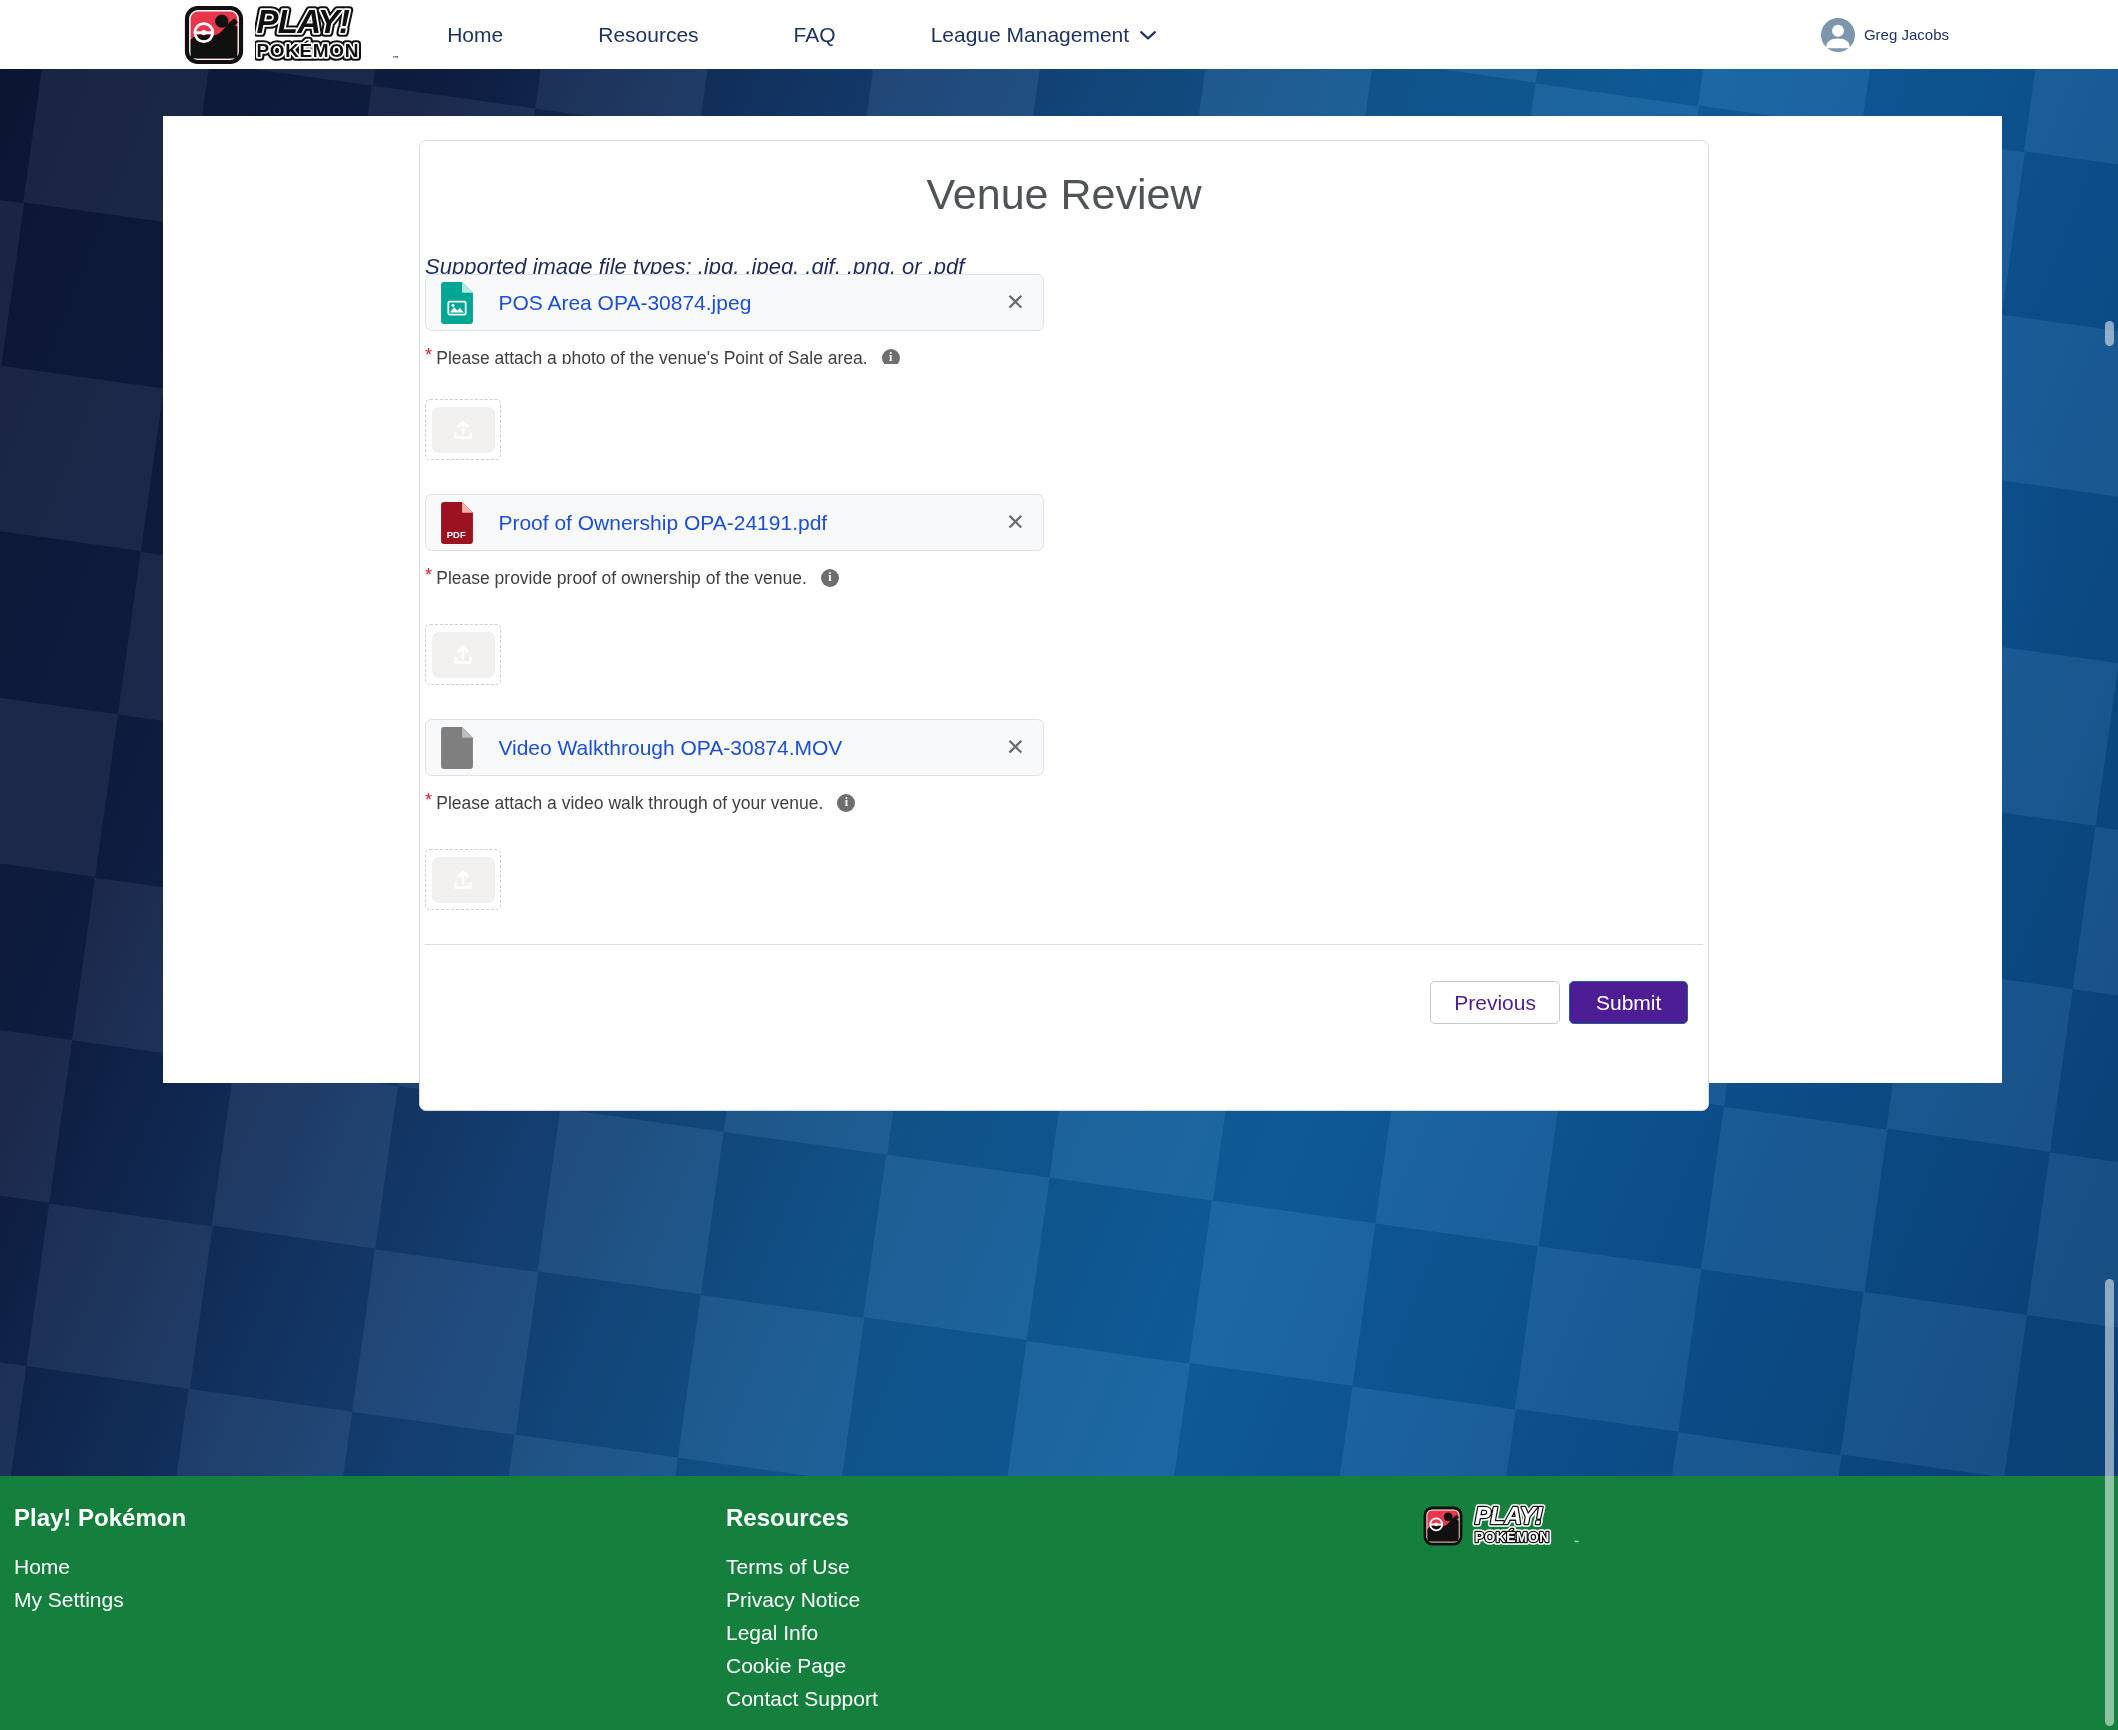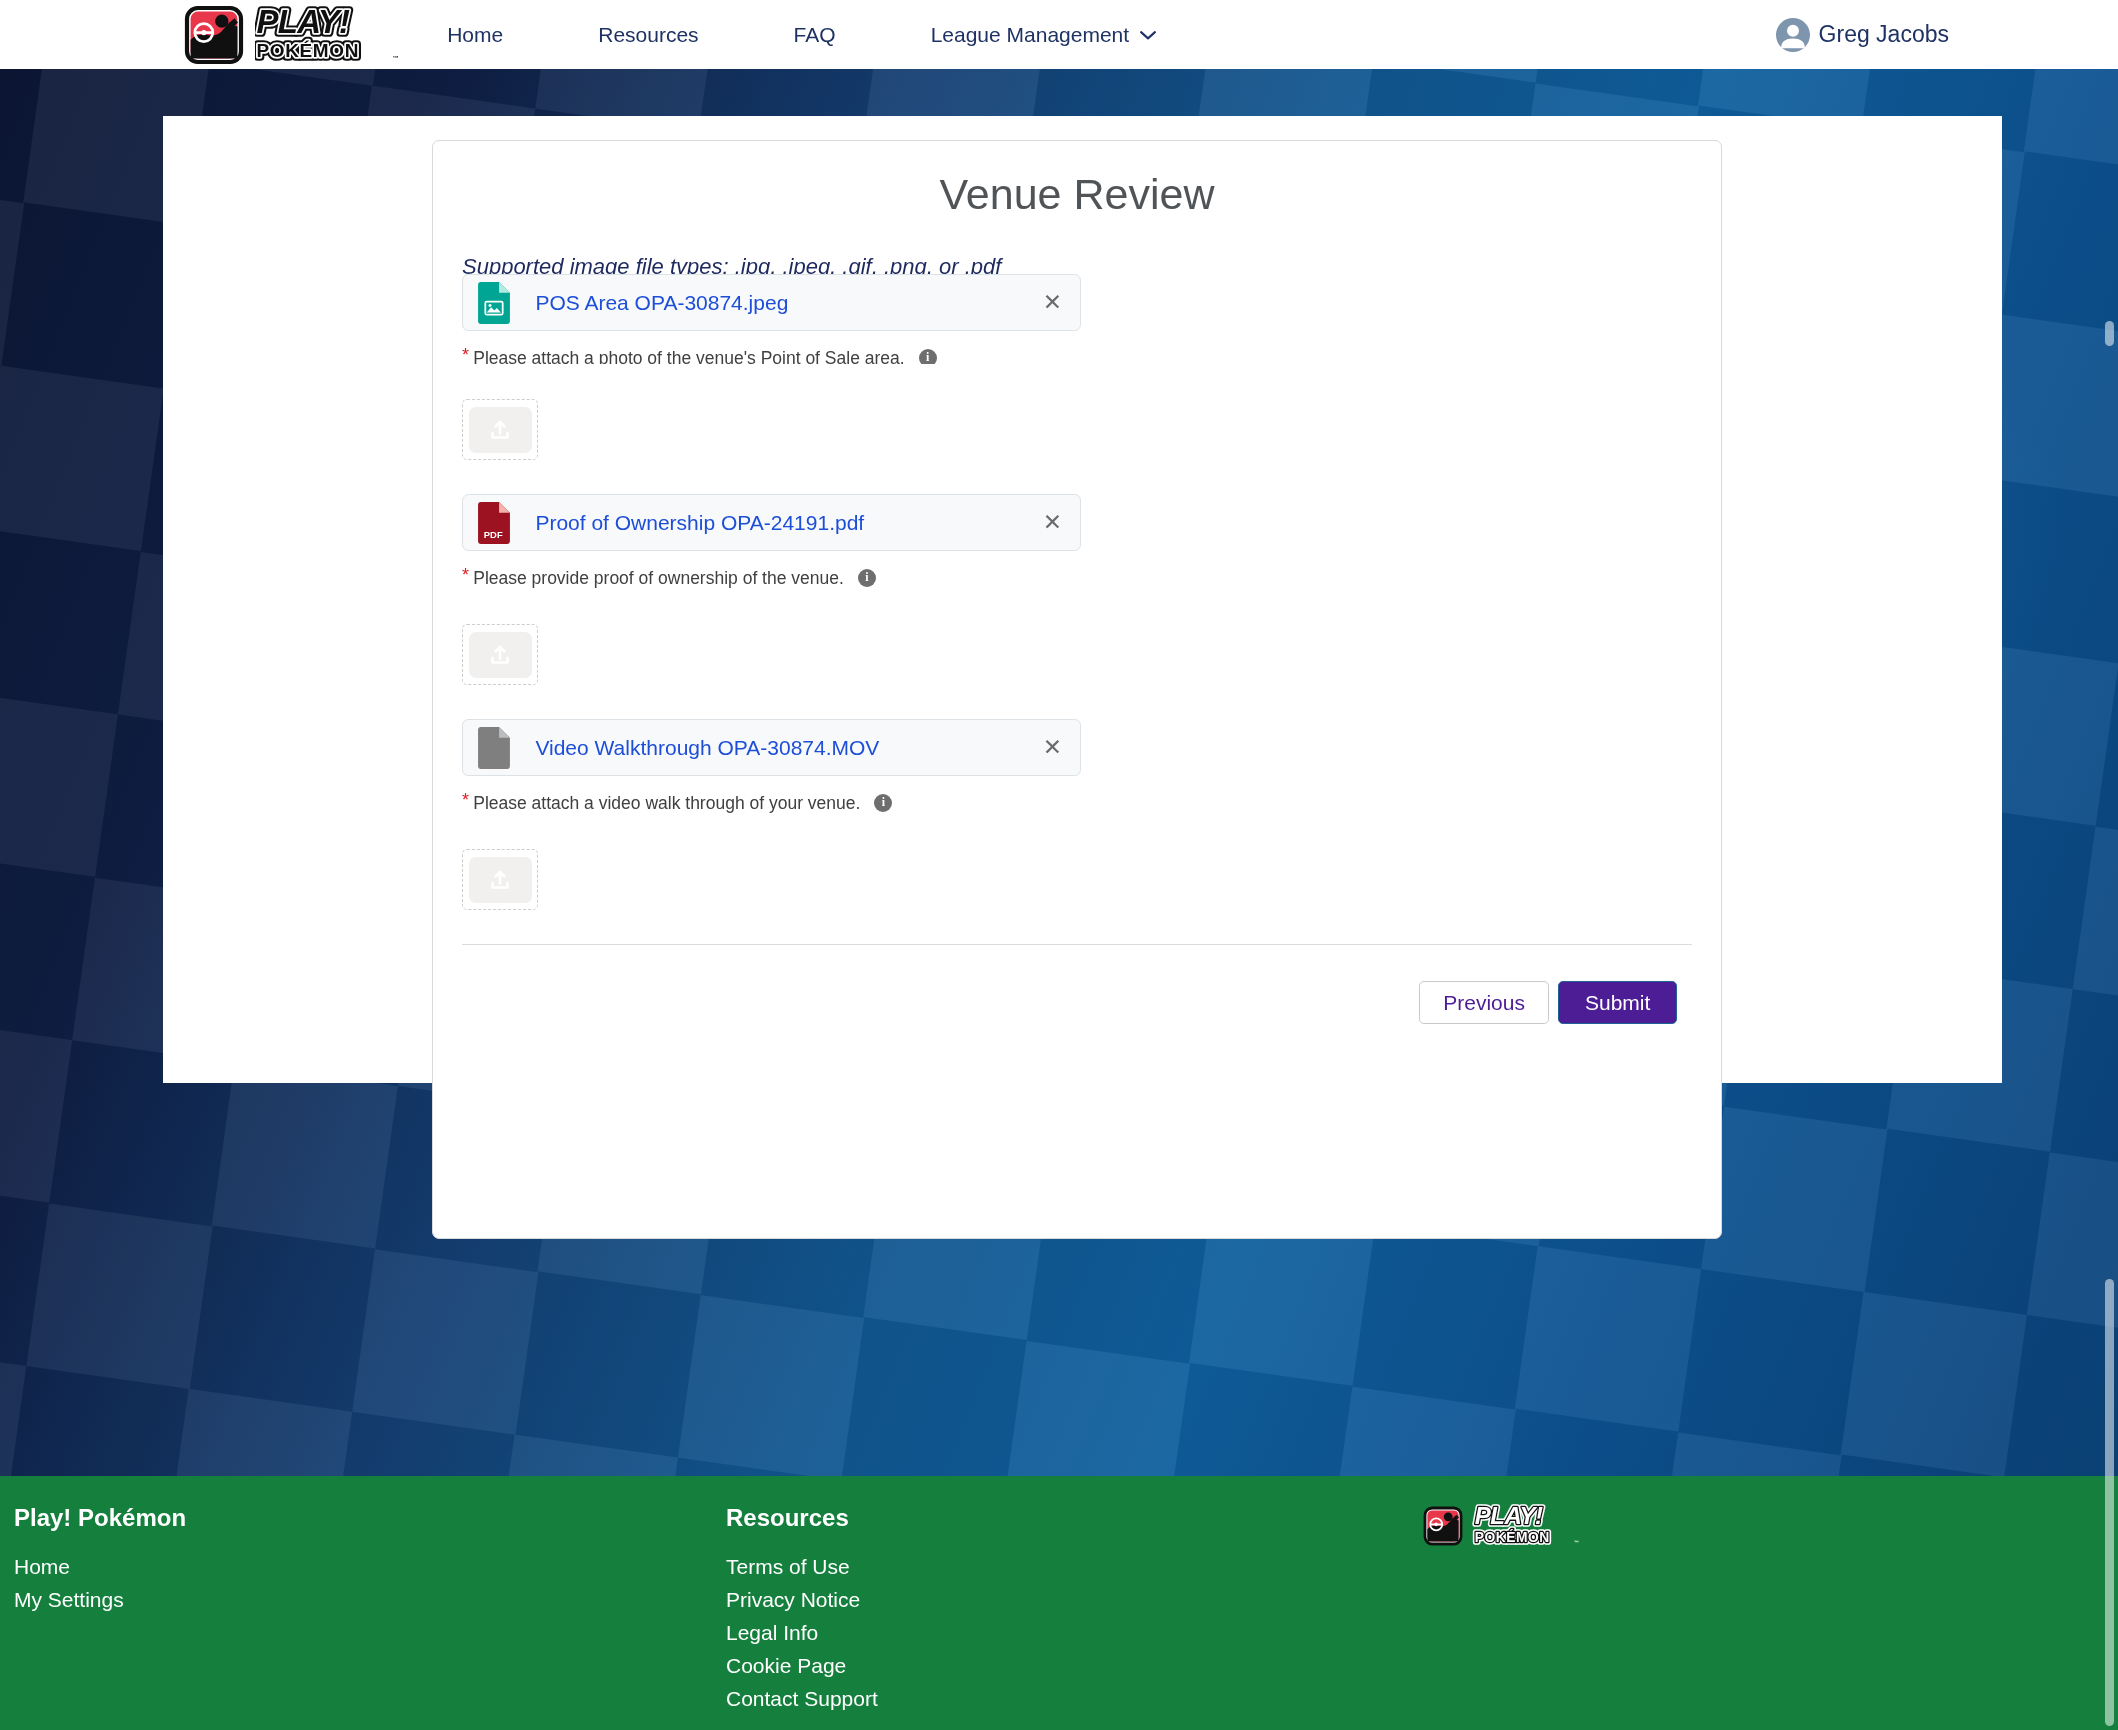--- a/index.html
+++ b/index.html
@@ -24,44 +24,44 @@
   .wm-dark .inner{stroke:#ffffff;stroke-width:5;fill:#101010;paint-order:stroke;stroke-linejoin:round;}
   .wm-light .outer{stroke:#ffffff;stroke-width:11;fill:none;stroke-linejoin:round;}
   .wm-light .inner{stroke:#101010;stroke-width:5;fill:#ffffff;paint-order:stroke;stroke-linejoin:round;}
 
   .nav-links{display:flex;align-items:center;gap:95px;margin-left:46px;}
   .nav-link{font-size:21px;color:#1e3263;cursor:pointer;display:flex;align-items:center;gap:9.8px;white-space:nowrap;}
   .chev{width:18px;height:11.2px;margin-top:2.8px;}
 
   .user-chip{margin-left:auto;margin-right:170px;display:flex;align-items:center;gap:9px;cursor:pointer;}
   .avatar{width:34px;height:34px;}
-  .user-name{font-size:23px;color:#1e3263;}
+  .user-name{font-size:15px;color:#1e3263;}
 
   
   .bg{
     position:absolute;top:69px;left:0;width:2119px;height:1407px;overflow:hidden;
     background:
       radial-gradient(771px 561px at 72% 34%, rgba(45,140,205,0.34), rgba(45,140,205,0) 70%),
       linear-gradient(112deg,#0d1736 0%,#0f1d42 16%,#143e71 34%,#11568f 50%,#0f5f9e 64%,#0d5190 80%,#0b4379 100%);
   }
   .bg::before{
     content:"";position:absolute;left:-210px;top:-210px;right:-210px;bottom:-210px;
     background-image:conic-gradient(rgba(255,255,255,0.055) 0 25%, rgba(0,0,0,0.05) 0 50%, rgba(255,255,255,0.055) 0 75%, rgba(0,0,0,0.05) 0);
     background-size:329px 329px;
     transform:rotate(8deg);
   }
 
   
   .main-panel{
     position:absolute;left:163px;top:47px;width:1839px;height:967px;background:#ffffff;
   }
   .card{
-    position:absolute;left:256px;top:24px;width:1290px;height:1099px;
+    position:absolute;left:256px;top:24px;width:1290px;height:971px;
     background:#ffffff;border:0.7px solid #d7d9db;border-radius:7px;
-    padding:0 29px;box-sizing:border-box;overflow:hidden;margin-left:13px;
+    padding:0 5px;box-sizing:border-box;overflow:hidden;
   }
   .card-title{
     margin:29.4px 0 0 0;text-align:center;font-size:43px;line-height:49px;
     font-weight:400;color:#515457;
   }
   .file-note{
     margin:35px 0 -6.3px 0;font-size:22px;font-style:italic;color:#1e2a5e;position:relative;z-index:0;
   }
 
   .upload-row{margin-bottom:34px;}

